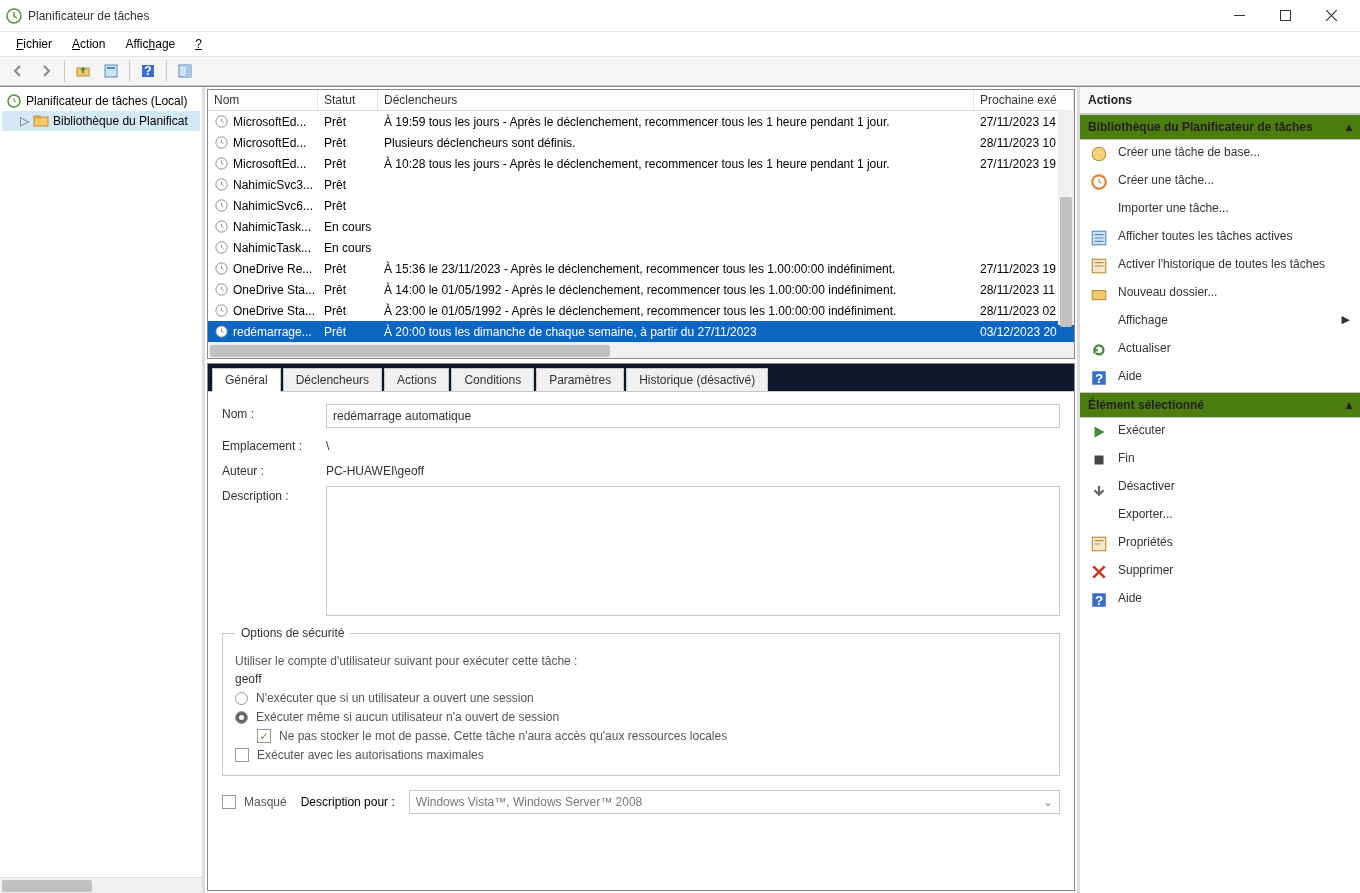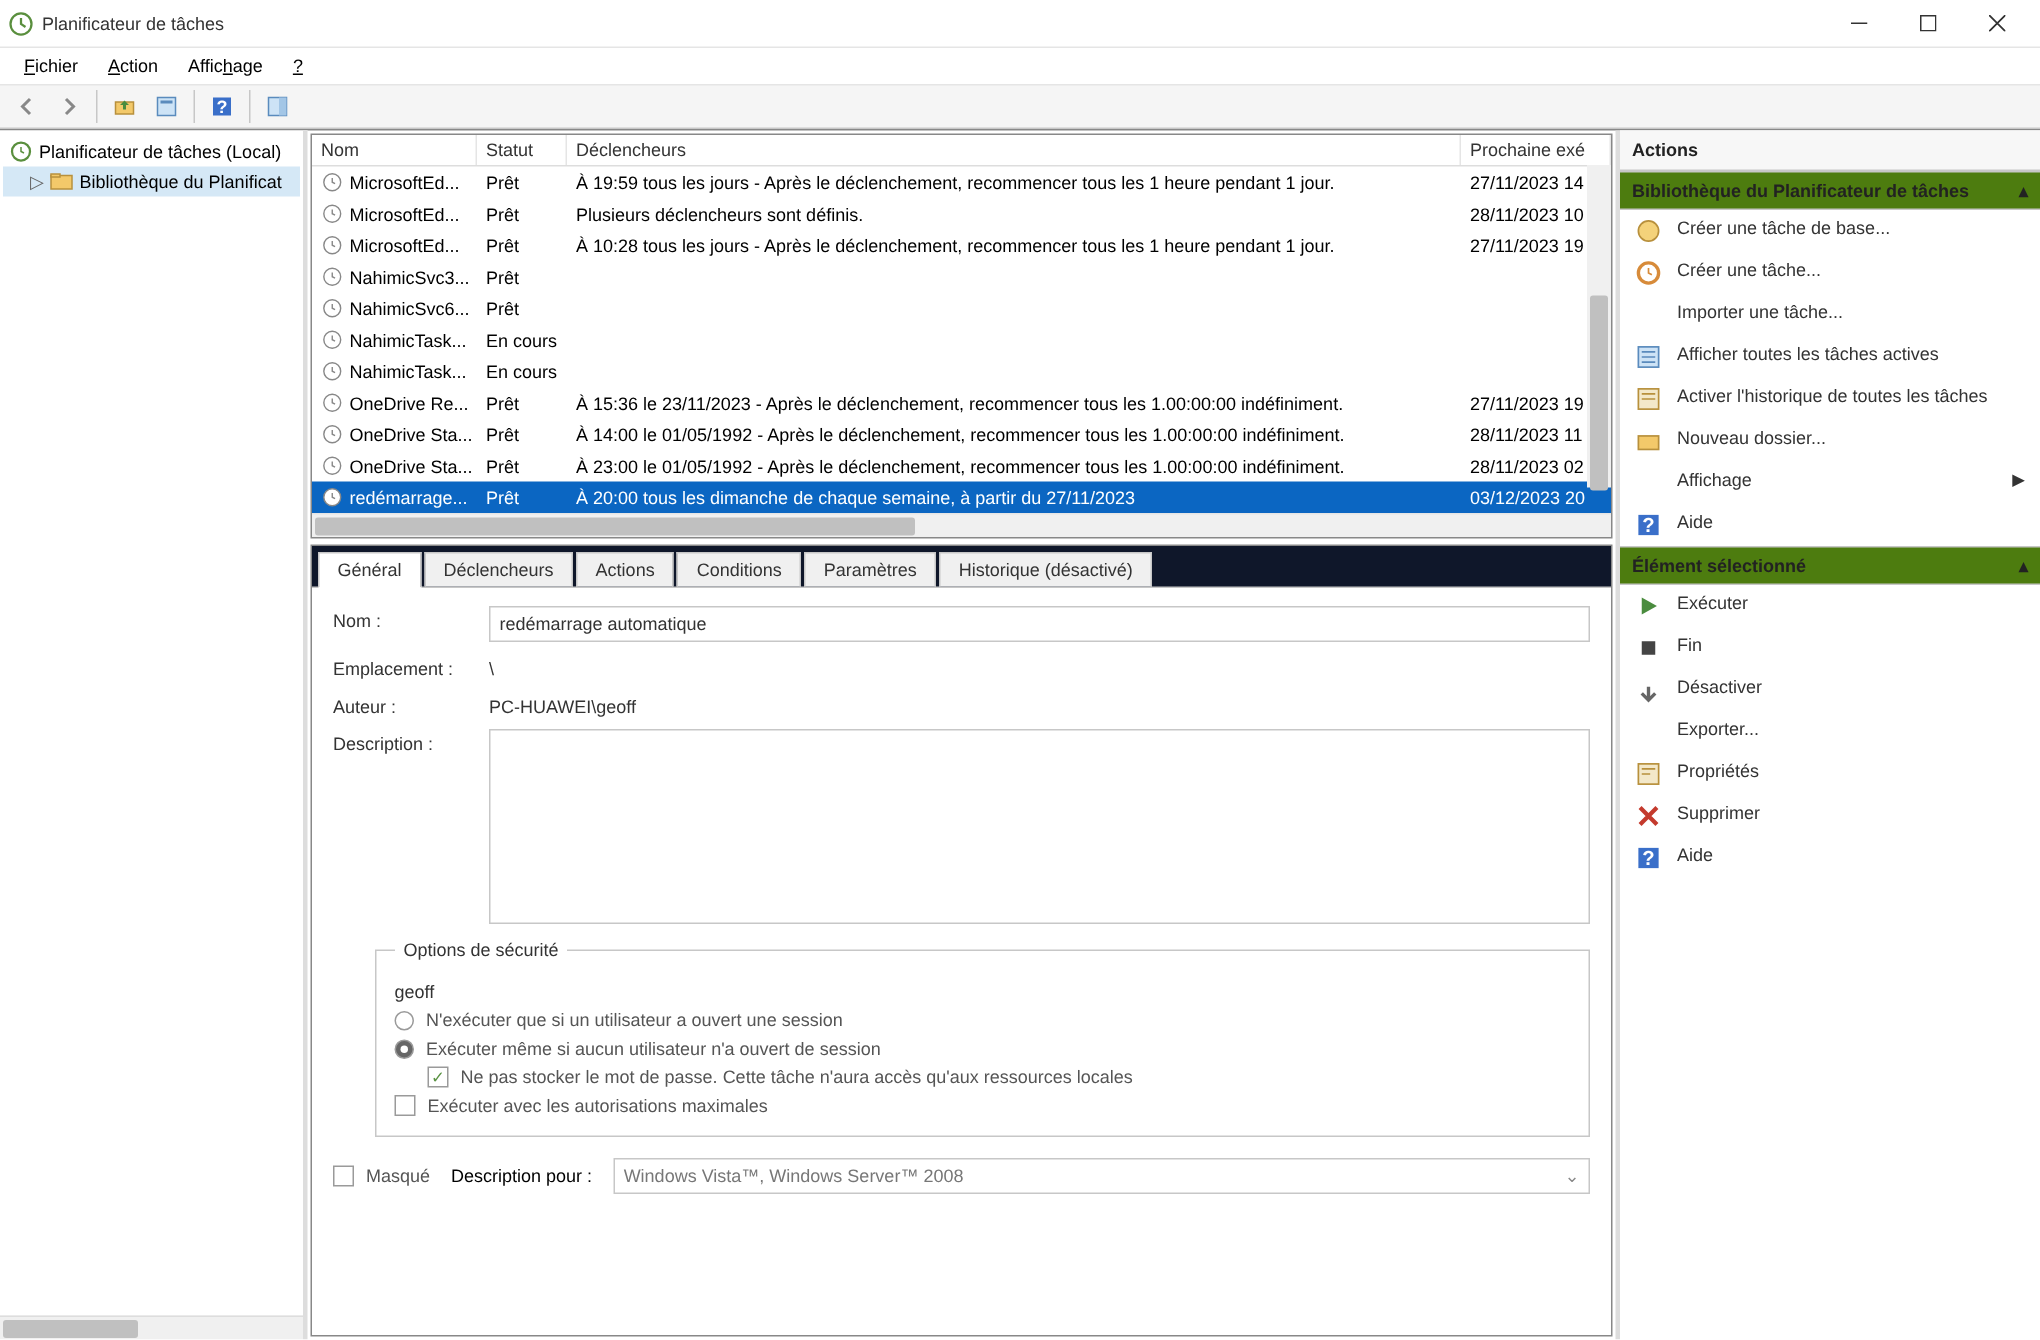--- a/index.html
+++ b/index.html
@@ -56,21 +56,21 @@
 .details { flex:1; border:1px solid #888; margin:2px; background:#fff; display:flex; flex-direction:column; min-height:0; overflow:hidden;}
 .tabs { display:flex; border-bottom:1px solid #c7c7c7; background:#0f172a; padding-top:4px; padding-left:4px; gap:2px;}
 .tab { padding:4px 12px; border:1px solid #c7c7c7; border-bottom:none; background:#f0f0f0; color:#333;}
 .tab.active { background:#fff; border-bottom:1px solid #fff; margin-bottom:-1px;}
 .tabcontent { flex:1; padding:12px 14px; overflow:auto;}
 .form-row { display:flex; align-items:flex-start; margin-bottom:8px; gap:10px;}
 .form-label { width:94px; padding-top:3px; color:#333;}
 .form-input { flex:1; border:1px solid #c7c7c7; padding:4px 6px; background:#fff; color:#333; min-height:24px;}
 .form-textarea { height:130px;}
 .form-static { padding-top:3px; color:#333;}
-fieldset{ border:1px solid #c7c7c7; padding:10px 12px 8px; margin-top:10px;margin-left:28px;}
+fieldset{ border:1px solid #c7c7c7; padding:10px 12px 8px; margin-top:10px;}
 legend{padding:0 6px;color:#333;}
 .radio-row,.check-row{display:flex;align-items:center;gap:8px;margin:5px 0;color:#555;}
 .radio-dot{width:13px;height:13px;border:1px solid #9a9a9a;border-radius:50%;display:inline-flex;align-items:center;justify-content:center;}
 .radio-dot.filled{background:#666;}
 .radio-dot.filled::after{content:"";width:5px;height:5px;background:#fff;border-radius:50%;}
 .check-box{width:14px;height:14px;border:1px solid #9a9a9a;display:inline-flex;align-items:center;justify-content:center;background:#fff;color:#5a9343;font-size:11px;}
 .nested{margin-left:22px;}
 .bottom-row{display:flex;align-items:center;gap:14px;margin-top:14px;}
 .select-box{flex:1;border:1px solid #c7c7c7;padding:4px 6px;color:#777;display:flex;justify-content:space-between;align-items:center;}
 
@@ -386,20 +386,21 @@
           <div class="form-label">Auteur :</div>
           <div class="form-static">PC-HUAWEI\geoff</div>
         </div>
         <div class="form-row">
           <div class="form-label">Description :</div>
           <div class="form-input form-textarea"></div>
         </div>
 
         <fieldset>
           <legend>Options de sécurité</legend>
+          <div style="margin:4px 0;color:#555;">Utiliser le compte d'utilisateur suivant pour exécuter cette tâche :</div>
           <div style="margin:4px 0;color:#333;">geoff</div>
           <div class="radio-row">
             <span class="radio-dot"></span>
             <span>N'exécuter que si un utilisateur a ouvert une session</span>
           </div>
           <div class="radio-row">
             <span class="radio-dot filled"></span>
             <span>Exécuter même si aucun utilisateur n'a ouvert de session</span>
           </div>
           <div class="check-row nested">
@@ -481,20 +482,29 @@
         <span>Nouveau dossier...</span>
       </div>
     <div class="action-item">
         <span class="action-icon"></span>
         <span>Affichage</span>
         <span class="chev">▶</span>
       </div>
     <div class="action-item">
         <span class="action-icon">
           <svg viewBox="0 0 16 16">
+            <path d="M4 8a4 4 0 1 1 1.2 2.8" fill="none" stroke="#4a8c3e" stroke-width="2"></path>
+            <path d="M4 11v-3h3" fill="none" stroke="#4a8c3e" stroke-width="2"></path>
+          </svg>
+        </span>
+        <span>Actualiser</span>
+      </div>
+    <div class="action-item">
+        <span class="action-icon">
+          <svg viewBox="0 0 16 16">
             <rect x="2" y="2" width="12" height="12" fill="#3a6fc9"></rect>
             <text x="8" y="12" text-anchor="middle" fill="#fff" font-size="11" font-weight="bold">?</text>
           </svg>
         </span>
         <span>Aide</span>
       </div>
 
     <div class="section-header">
       <span>Élément sélectionné</span>
       <span>▴</span>

